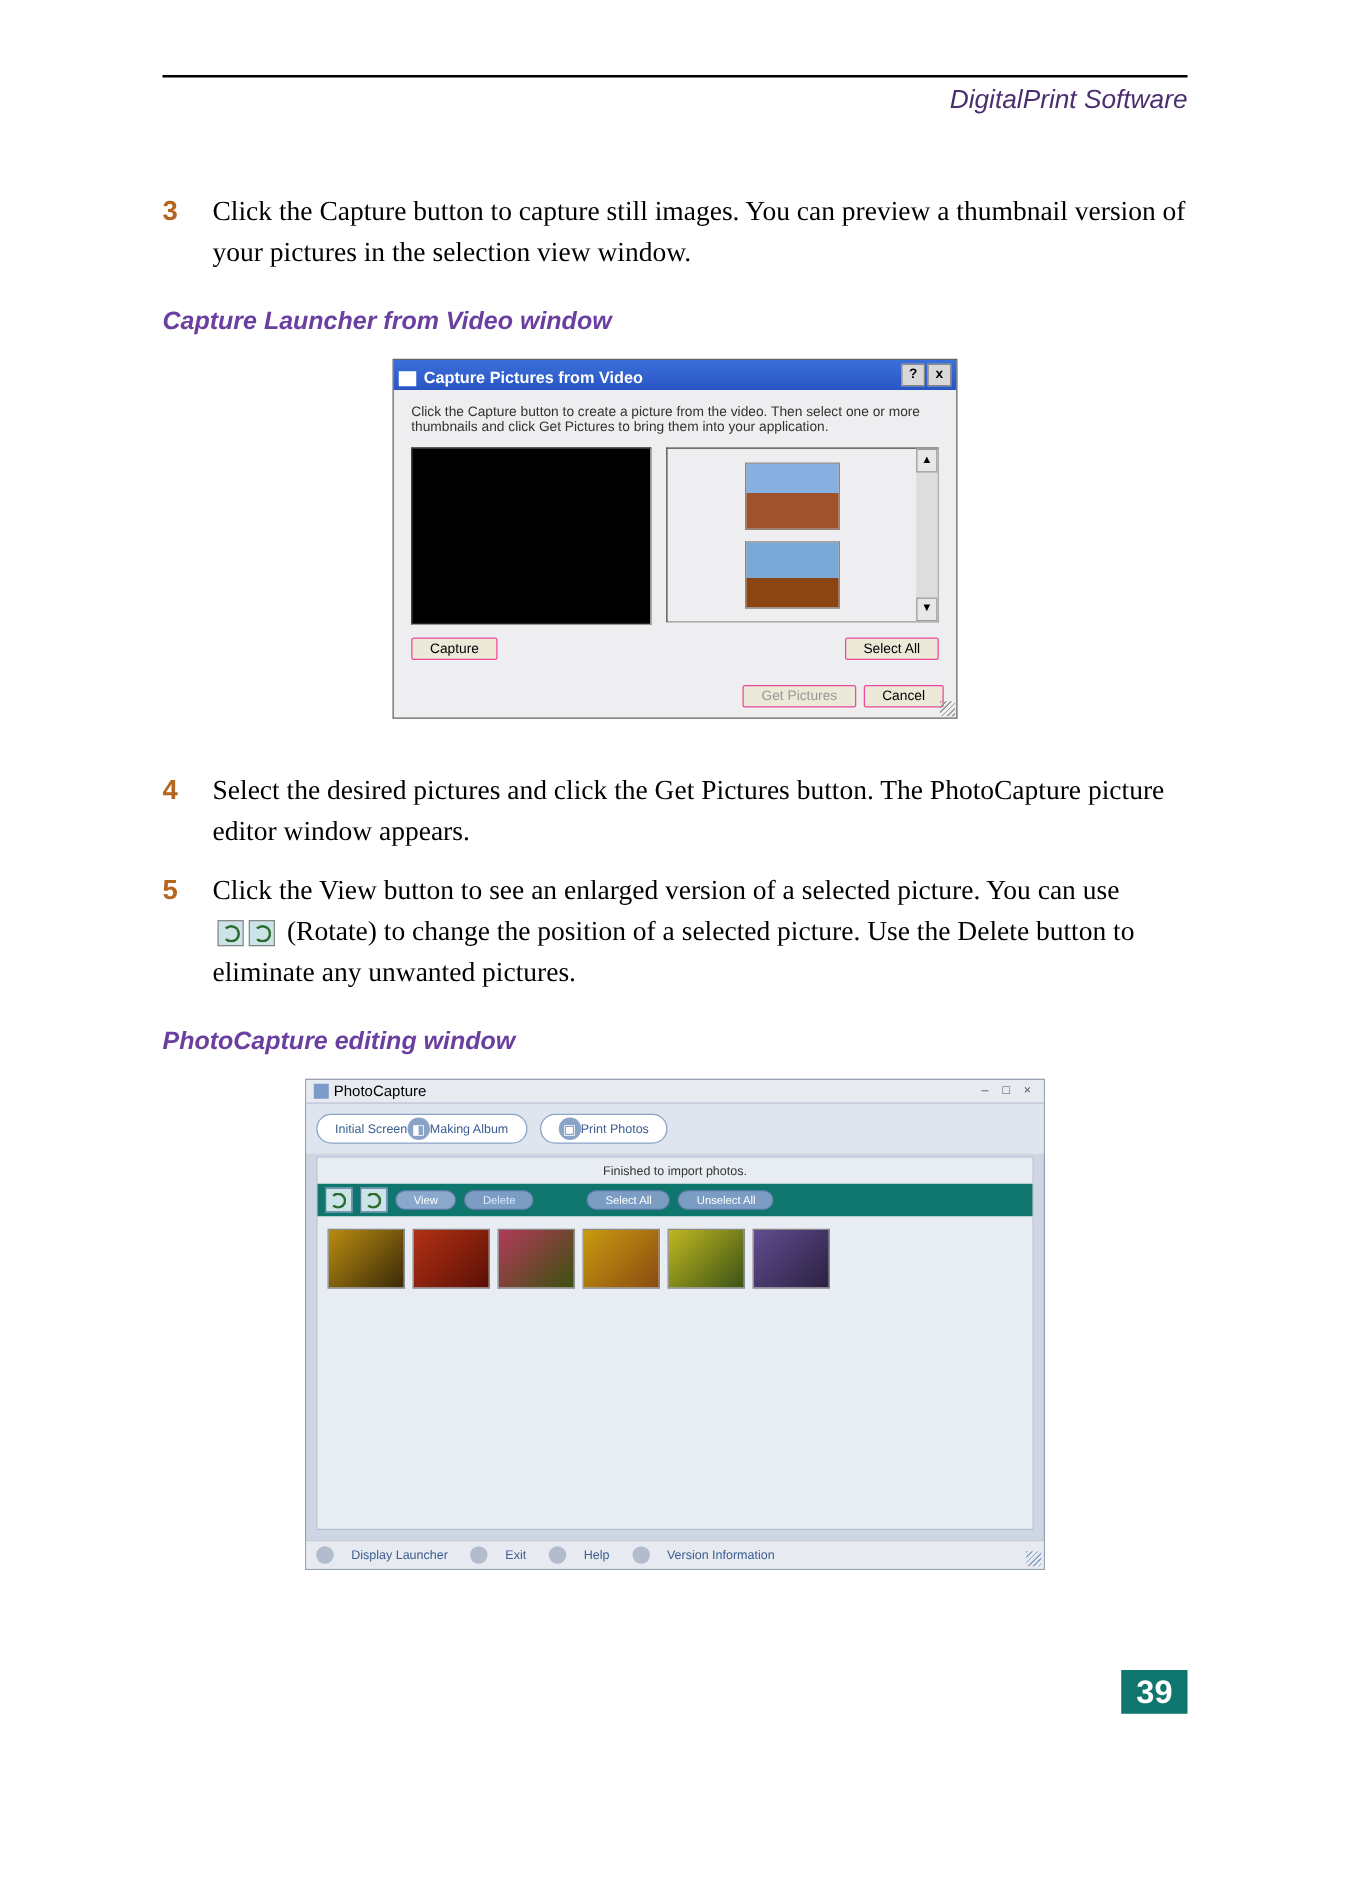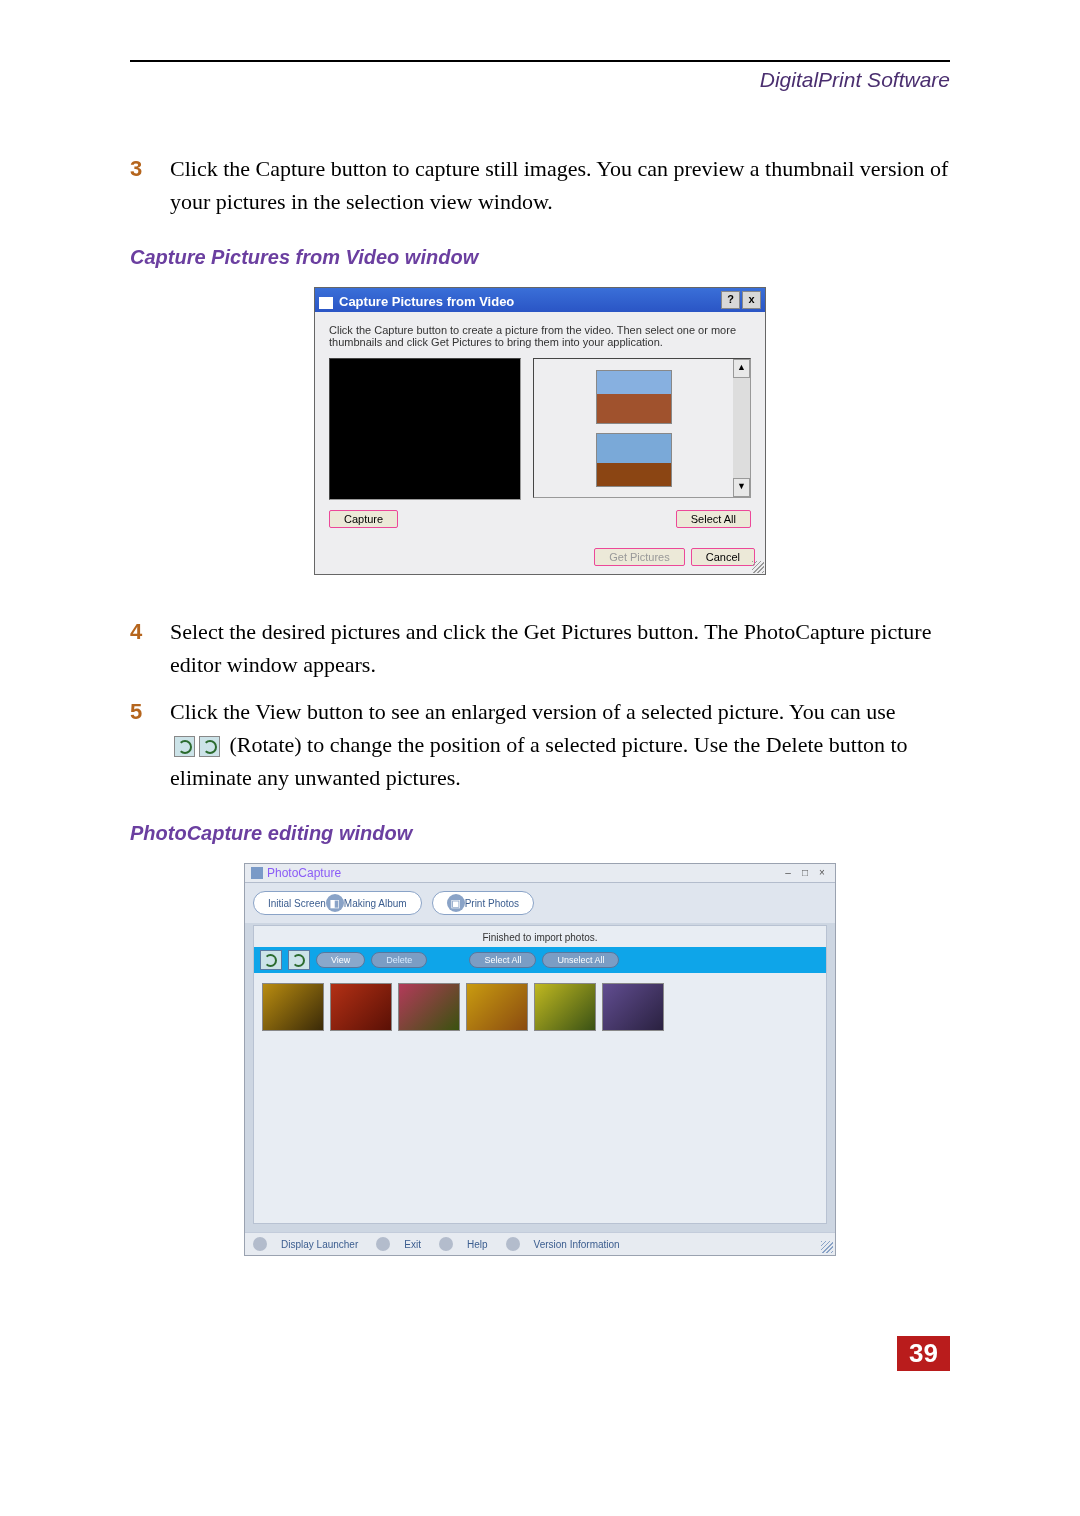--- a/index.html
+++ b/index.html
@@ -187,21 +187,21 @@
     background: #cdd6e2;
   }
   .pc-title {
     background: #e7ebf1;
     display: flex;
     align-items: center;
     padding: 2px 6px;
     font-size: 12px;
     border-bottom: 1px solid #b3bccc;
   }
-  .pc-title .t { flex: 1; color: #8b5cf6; }
+  .pc-title .t { flex: 1; color: #000000; }
   .pc-title .wb {
     width: 14px; height: 12px; text-align: center;
     font-size: 10px; color: #555; margin-left: 3px;
   }
   .pc-nav {
     background: #dfe5ee;
     padding: 8px;
     display: flex;
     align-items: center;
     gap: 10px;
@@ -227,21 +227,21 @@
     background: #e8edf3;
     border: 1px solid #b8c2d2;
   }
   .pc-status {
     text-align: center;
     font-size: 10px;
     color: #333;
     padding: 6px 0 4px;
   }
   .pc-toolbar {
-    background: #0ea5e9;
+    background: #0f766e;
     padding: 3px 6px;
     display: flex;
     align-items: center;
     gap: 6px;
   }
   .pc-iconbox {
     width: 20px; height: 18px;
     background: #cce3e8;
     border: 1px solid #5a7aa3;
     position: relative;
@@ -296,38 +296,38 @@
   .pc-footer .grip{
     position:absolute;right:2px;bottom:2px;width:12px;height:12px;
     background: repeating-linear-gradient(135deg,#8aa3c7 0 1px,transparent 1px 3px);
   }
   .page-number-wrap{
     margin-top: 80px;
     display:flex;
     justify-content:flex-end;
   }
   .page-number-box{
-    background:#b91c1c;color:#fff;font-weight:bold;
+    background:#0f766e;color:#fff;font-weight:bold;
     font-family: Arial, Helvetica, sans-serif;
     font-size:26px;padding:2px 12px;
   }
 </style>
 </head>
 <body>
 
 <div class="page">
   <div class="top-rule"></div>
   <div class="header-right">DigitalPrint Software</div>
 
   <div class="step">
     <div class="step-num">3</div>
     <div class="step-text">Click the Capture button to capture still images. You can preview a thumbnail version of your pictures in the selection view window.</div>
   </div>
 
-  <div class="caption">Capture Pictures from Video window</div>
+  <div class="caption">Capture Launcher from Video window</div>
 
   <div class="capture-window">
     <div class="titlebar">
       <span style="display:inline-block;width:14px;height:12px;background:#fff;margin-right:6px;"></span>
       <span class="title-text">Capture Pictures from Video</span>
       <span class="winbtn">?</span>
       <span class="winbtn">x</span>
     </div>
     <div class="cap-body">
       <div class="cap-sub">Click the Capture button to create a picture from the video.  Then select one or more thumbnails and click Get Pictures to bring them into your application.</div>

